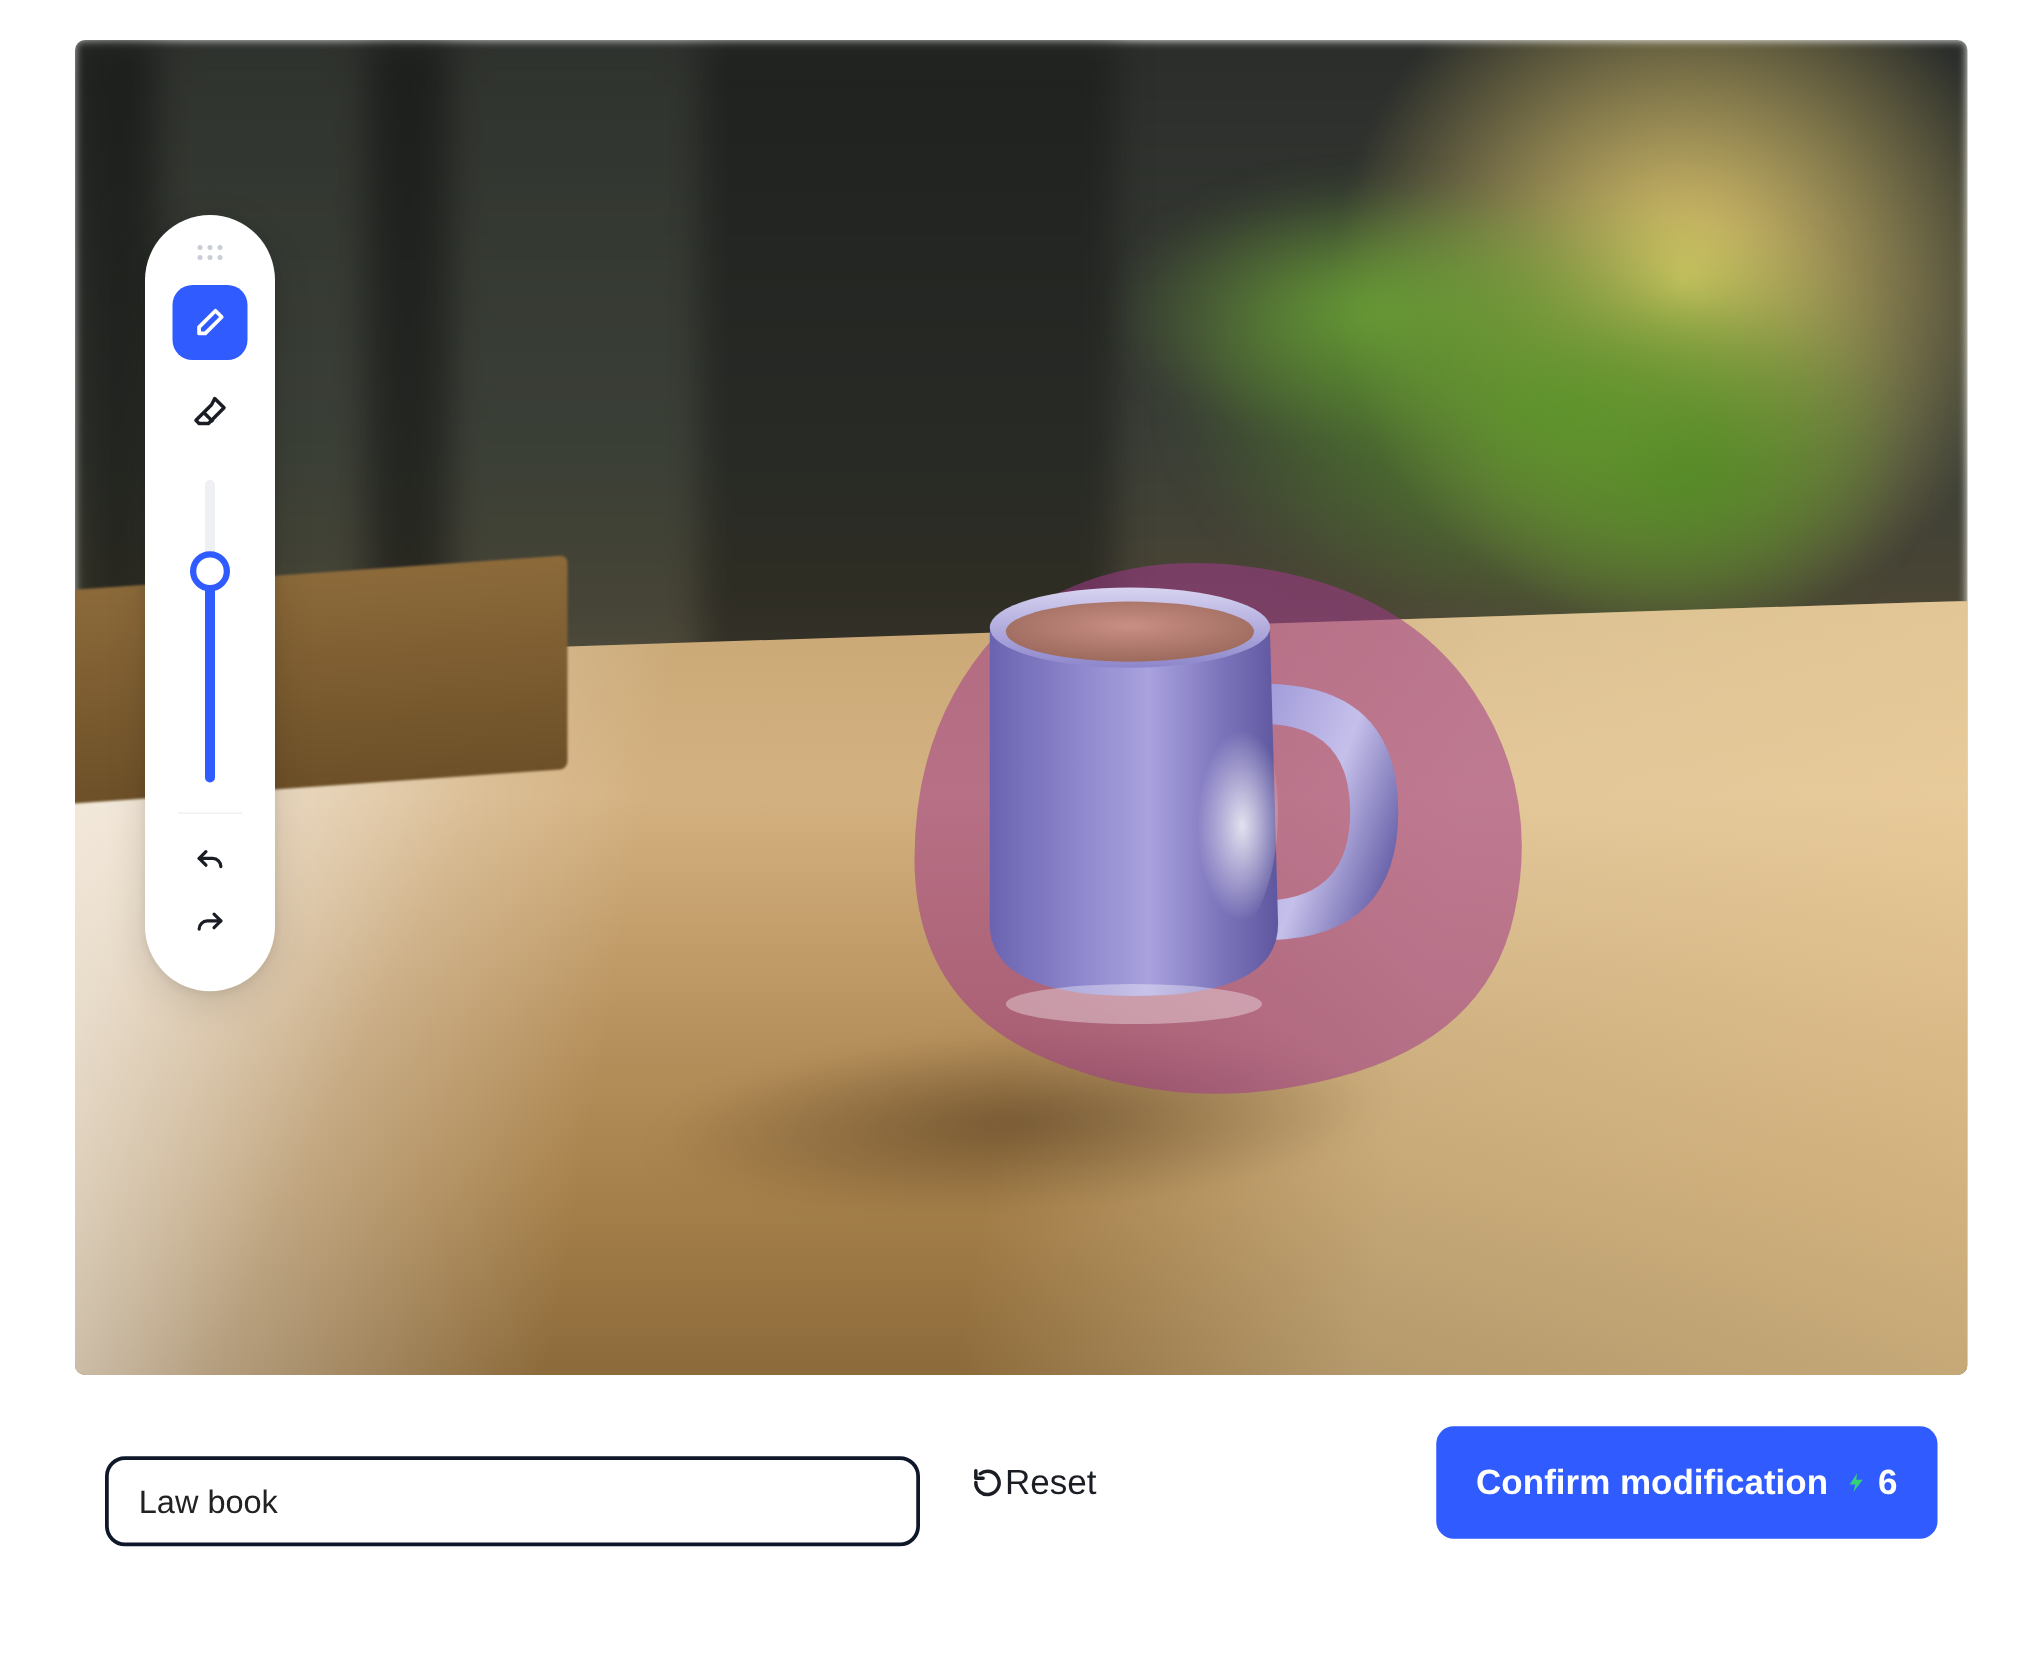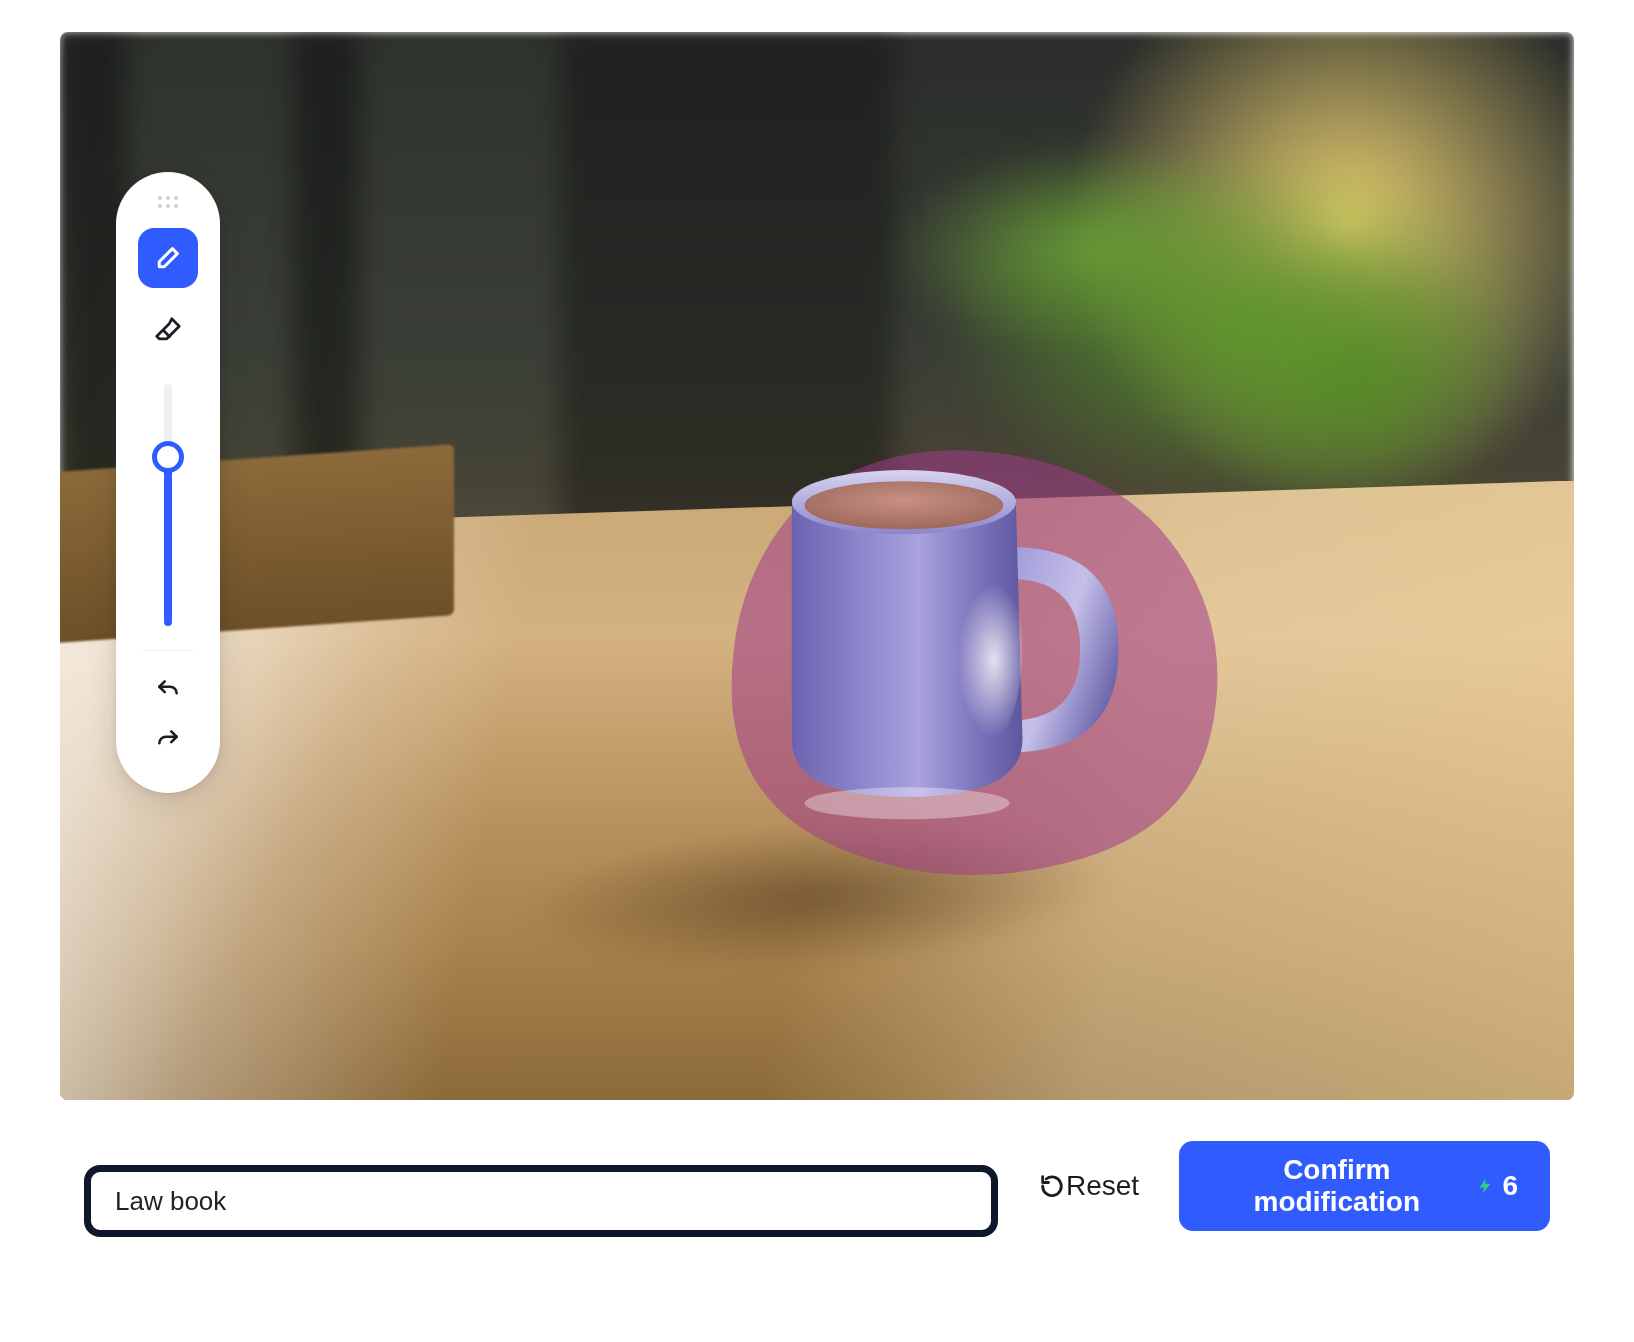--- a/index.html
+++ b/index.html
@@ -173,23 +173,23 @@
 .bottom-bar {
   display: flex;
   align-items: center;
   gap: 40px;
   margin-top: 46px;
   padding: 0 24px;
   height: 80px;
 }
 .prompt-input {
   flex: 0 0 auto;
-  width: 914px;
+  width: 652px;
   height: 72px;
-  border: 7px solid #0f172a;
+  border: 3px solid #0f172a;
   border-radius: 16px;
   padding: 0 24px;
   font-size: 26px;
   color: #222;
   outline: none;
   margin-top: 30px;
 }
 .prompt-input::placeholder { color: #9aa1ad; }
 .reset-btn {
   display: flex; align-items: center; 

